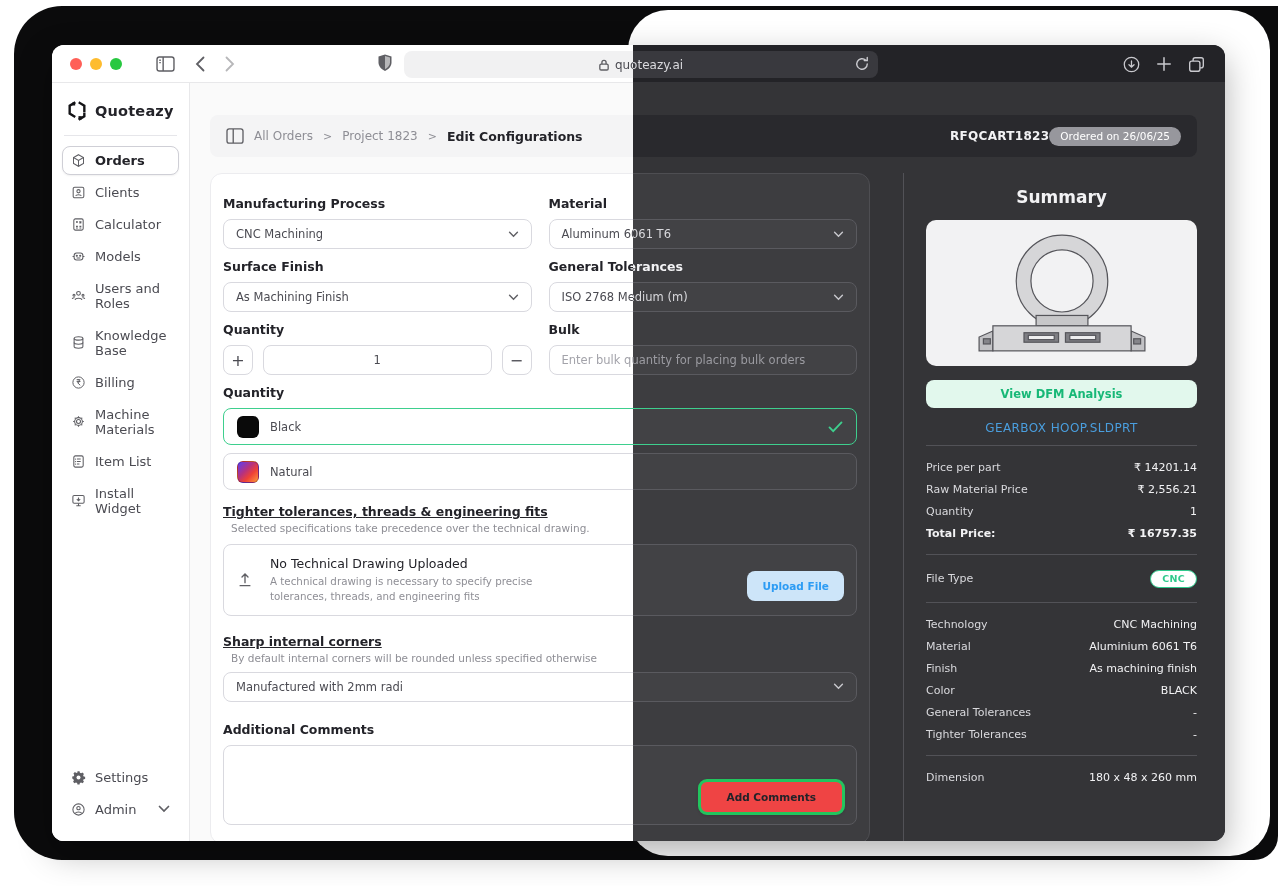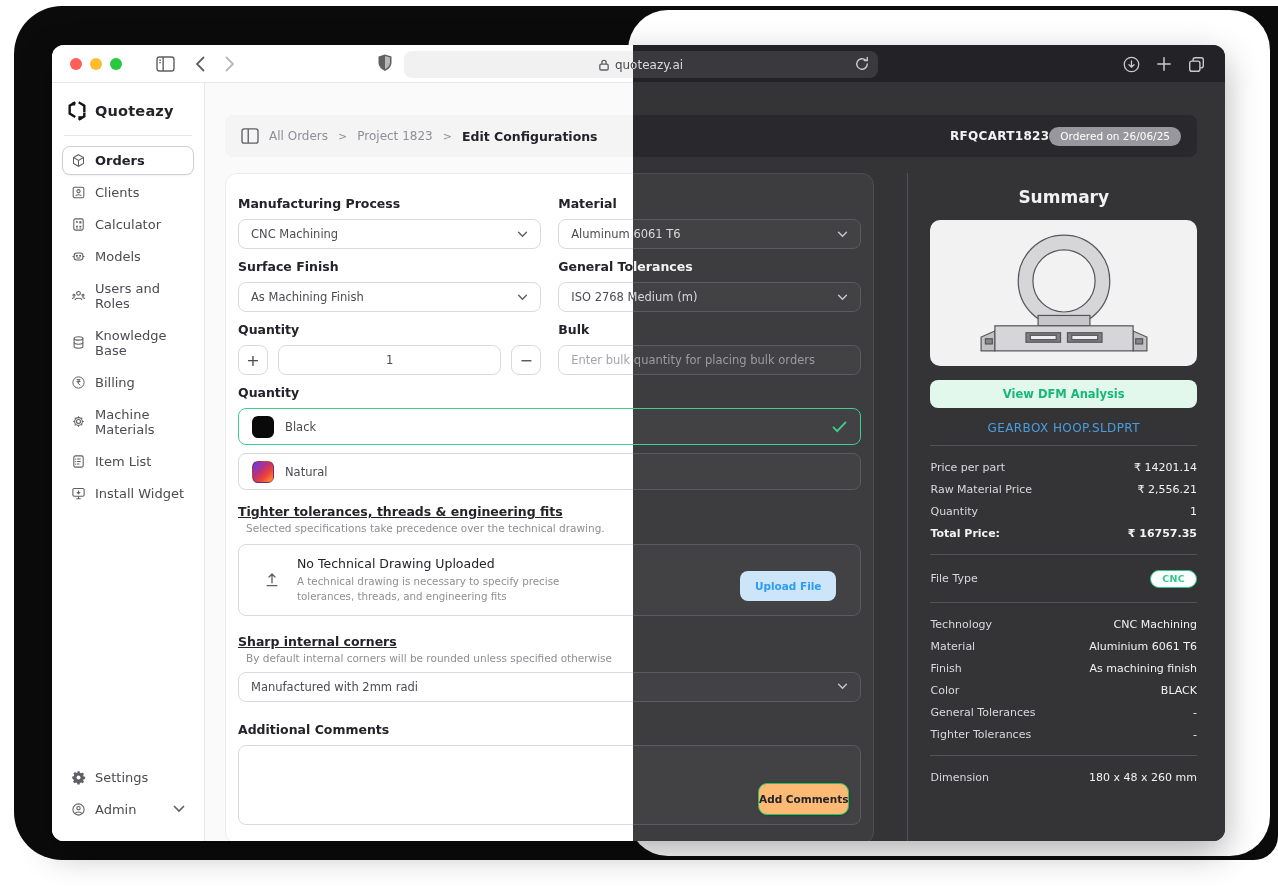--- a/index.html
+++ b/index.html
@@ -46,21 +46,21 @@
     background:var(--urlbar); border-radius:8px; display:flex; align-items:center; justify-content:center;
     gap:6px; font-size:12px; color:var(--text); }
   .urlbar .reload { position:absolute; right:9px; top:5px; }
   .shield-wrap { position:absolute; left:326px; top:9px; }
   .tb-right { position:absolute; right:20px; top:0; height:38px; display:flex; align-items:center; gap:16px; }
 
   
   .app { position:absolute; top:38px; left:0; right:0; bottom:0; display:flex; background:var(--app-bg); }
 
   
-  .sidebar { width:153px; background:var(--side-bg); border-right:1px solid var(--chrome-border);
+  .sidebar { width:138px; background:var(--side-bg); border-right:1px solid var(--chrome-border);
     display:flex; flex-direction:column; padding:15px 10px 16px; }
   .brand { display:flex; align-items:center; gap:7px; padding:2px 4px 0; color:var(--text-strong); }
   .brand-name { font-size:14.5px; font-weight:700; letter-spacing:.2px; }
   .side-divider { border-top:1px solid var(--divider); margin:13px 2px 8px; }
   .nav-item { display:flex; align-items:center; gap:9px; padding:6px 8px; margin:1.5px 0;
     border-radius:8px; border:1px solid transparent; font-size:13px; color:var(--text); cursor:pointer; }
   .nav-item.active { border-color:var(--active-border); background:var(--side-bg);
     box-shadow:0 1px 2px rgba(0,0,0,.06); color:var(--text-strong); font-weight:600; }
   .nav-item .ic { flex:0 0 auto; }
   .side-spacer { flex:1; }
@@ -102,33 +102,33 @@
     display:flex; align-items:center; gap:11px; padding:0 13px; margin-bottom:8px; font-size:11.5px;
     color:var(--text); cursor:pointer; }
   .color-row.selected { border-color:#3ecf8e; }
   .swatch { width:22px; height:22px; border-radius:6px; border:1px solid rgba(0,0,0,.25); }
   .swatch-black { background:#0a0a0a; }
   .swatch-natural { background:linear-gradient(135deg,#5b3df5 0%,#b6327f 40%,#ef4136 65%,#ff9a3c 100%); }
   .row-check { margin-left:auto; color:#3ecf8e; }
 
   .section-title { font-size:12.5px; font-weight:700; color:var(--text-strong); margin-top:18px;text-decoration:underline; }
   .upload-card { margin-top:10px; border:1px solid var(--field-border); border-radius:8px; background:var(--field);
-    display:flex; align-items:center; gap:16px; padding:11px 24px; }
+    display:flex; align-items:center; gap:16px; padding:11px 12px; }
   .upload-texts { max-width:280px; }
   .upload-title { font-size:12.5px; color:var(--text-strong); margin-bottom:3px; }
   .upload-desc { font-size:10.3px; line-height:1.45; color:var(--muted); }
   .upload-btn { margin-left:auto; background:#cde5f9; color:#2d9cf4; border:none; border-radius:8px;
     font-size:10.5px; font-weight:700; padding:9px 15px; cursor:pointer; font-family:inherit;margin-top:12px; }
 
   .comments-wrap { position:relative; margin-top:8px; }
   .textarea { width:100%; height:80px; border:1px solid var(--field-border); border-radius:8px;
     background:var(--field); resize:none; font-family:inherit; font-size:11.5px; color:var(--text); padding:8px 10px; outline:none; }
-  .add-comments-btn { position:absolute; right:12px; bottom:14px; background:#fdba74; color:#232329;
-    border:1px solid #22c55e; border-radius:9px; box-shadow:0 1px 3px rgba(0,0,0,.12);
-    font-size:10.5px; font-weight:700; padding:9px 0; cursor:pointer; font-family:inherit; }
+  .add-comments-btn { position:absolute; right:12px; bottom:14px; background:#ef4444; color:#232329;
+    border:3px solid #22c55e; border-radius:9px; box-shadow:0 1px 3px rgba(0,0,0,.12);
+    font-size:10.5px; font-weight:700; padding:9px 26px; cursor:pointer; font-family:inherit; }
 
   
   .summary { margin-left:33px; border-left:1px solid var(--divider); padding:6px 0 0 22px; width:294px; }
   .summary-title { text-align:center; font-size:17px; font-weight:700; color:var(--text-strong); margin-top:8px; }
   .part-card { margin-top:13px; height:146px; background:#f2f2f3; border-radius:10px;
     display:flex; align-items:center; justify-content:center; }
   .dfm-btn { margin-top:14px; width:100%; height:28px; border:none; border-radius:8px; background:#e2f8ed;
     color:#17b877; font-size:11.5px; font-weight:700; cursor:pointer; font-family:inherit; }
   .file-link { margin-top:13px; font-size:12px; color:#4a9ede; letter-spacing:.4px; cursor:pointer;text-align:center; }
   .sum-divider { border-top:1px solid var(--divider); margin:10px 0; }

